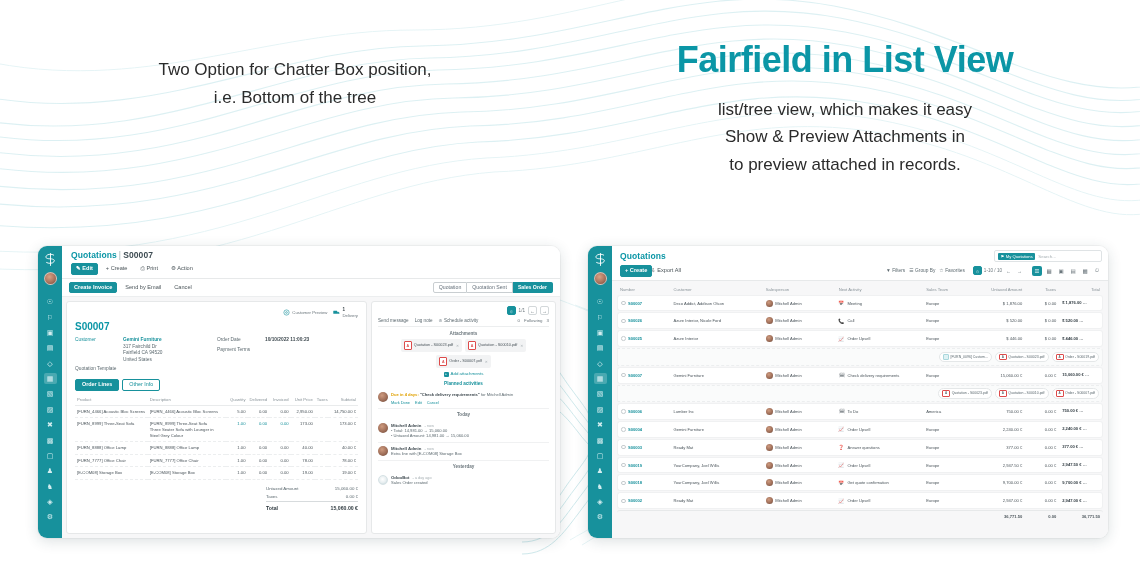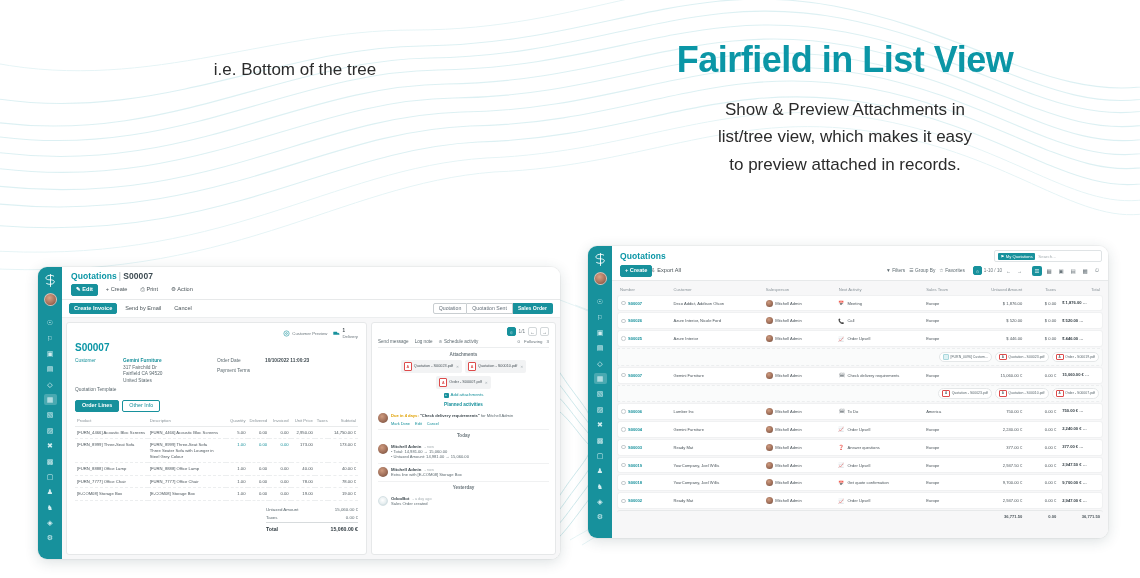--- a/index.html
+++ b/index.html
@@ -26,21 +26,21 @@
     margin-top: 16px; font-size: 17px; color: #2b2b2b;
     line-height: 1.62; font-weight: 400;
   }
 
   
   .mock {
     position: absolute; z-index: 3; background: #ffffff;
     border-radius: 9px; overflow: hidden;
     box-shadow: 0 3px 14px rgba(30,60,70,.16), 0 0 0 1px rgba(0,0,0,.035);
   }
-  .mock-left  { left: 38px;  top: 246px; width: 522px; height: 292px; margin-top: 21px; }
+  .mock-left  { left: 38px;  top: 246px; width: 522px; height: 292px; }
   .mock-right { left: 588px; top: 246px; width: 520px; height: 292px; }
 
   .mock-inner { display: flex; width: 100%; height: 100%; background: #f5f6f7; }
 
   
   .side {
     width: 24px; background: #17919c; flex: 0 0 24px;
     display: flex; flex-direction: column; align-items: center;
     padding-top: 5px; gap: 0px; position: relative;
   }
@@ -304,28 +304,29 @@
     <path d="M74,104 C74,122 62,134 52,148 C38,166 30,188 2,188"></path>
     <path d="M76,116 C76,134 64,146 54,160 C40,178 30,200 2,200"></path>
     <path d="M78,128 C78,146 66,158 56,172 C42,190 30,212 2,212"></path>
     <path d="M80,140 C80,158 68,170 58,184 C44,202 30,224 2,224"></path>
   </g>
 </svg>
 
 <div class="hero">
   <div class="hero-col left">
     <div class="hero-sub">
+      <div>Two Option for Chatter Box position,</div>
       <div>i.e. Bottom of the tree</div>
     </div>
   </div>
   <div class="hero-col right">
     <div class="hero-title">Fairfield in List View</div>
     <div class="hero-sub">
+      <div>list/tree view, which makes it easy</div>
       <div>Show &amp; Preview Attachments in</div>
-      <div>list/tree view, which makes it easy</div>
       <div>to preview attached in records.</div>
     </div>
   </div>
 </div>
 
 <div class="mock mock-left">
   <div class="mock-inner">
 
     <div class="side">
       <svg class="side-logo" viewBox="0 0 24 24" fill="none" stroke="#fff" stroke-width="1.3">

